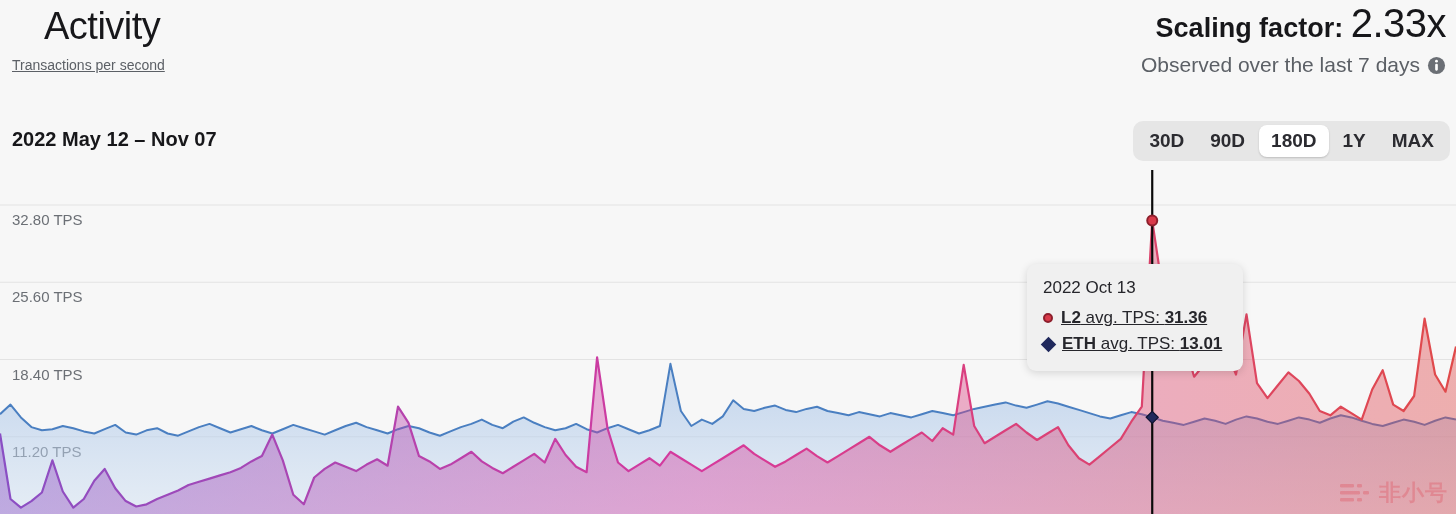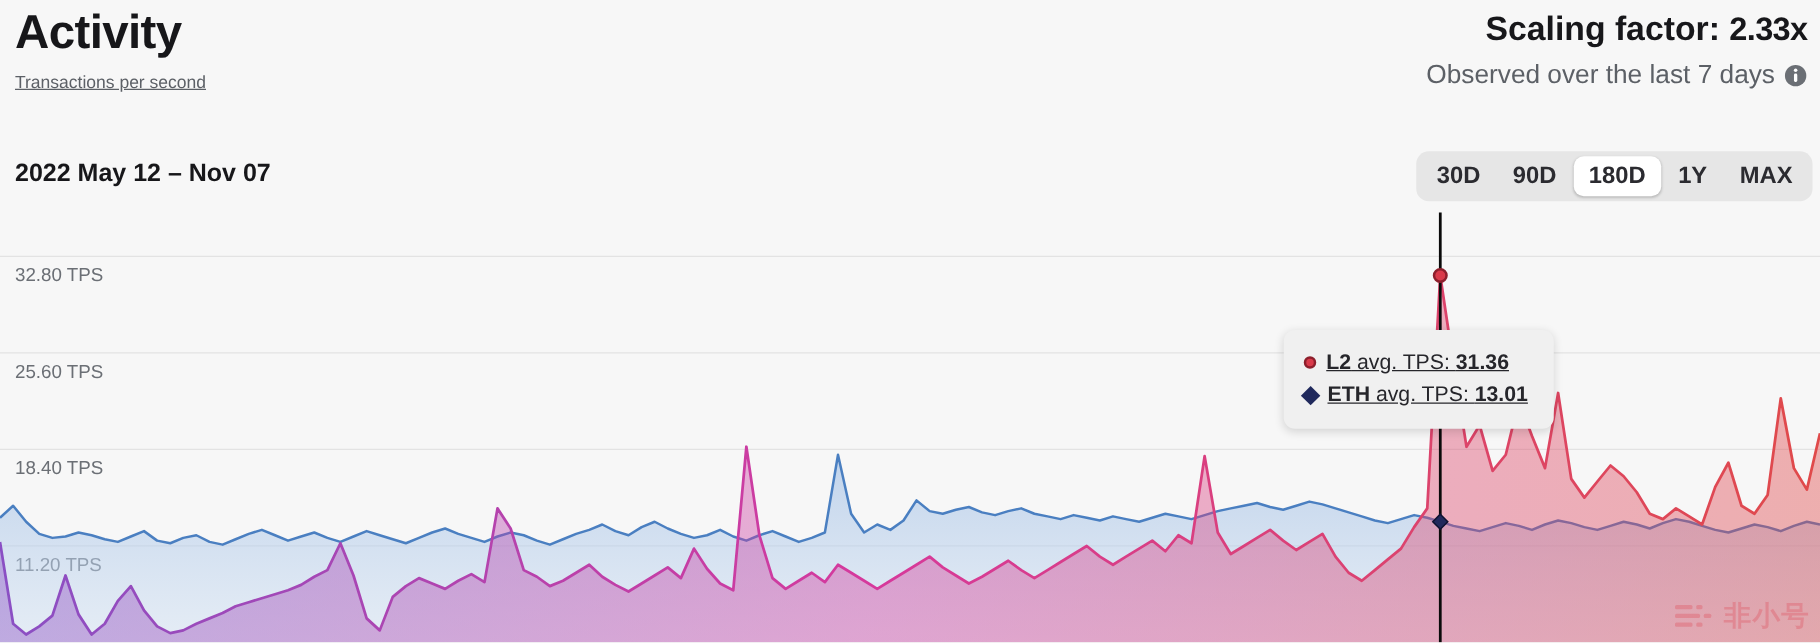--- a/index.html
+++ b/index.html
@@ -7,26 +7,26 @@
     width: 1456px; height: 514px;
     background: #f7f7f7;
     font-family: "Liberation Sans", sans-serif;
     overflow: hidden;
   }
   #app { position: relative; width: 1456px; height: 514px; background: #f7f7f7; }
 
   
   .hdr { position: absolute; left: 0; top: 0; width: 1456px; height: 110px; }
   .hdr-left { position: absolute; left: 12px; top: 4px; }
-  .title { font-size: 38px; font-weight: bold; color: #17171a; letter-spacing: -0.5px; line-height: 44px; }
+  .title { font-size: 38px; font-weight: normal; color: #17171a; letter-spacing: -0.5px; line-height: 44px; margin-left: 32px; }
   .subtitle { font-size: 14px; color: #5c6066; margin-top: 7px; line-height: 20px; text-decoration: underline; }
 
   .hdr-right { position: absolute; right: 10px; top: 6px; text-align: right; }
   .scale-line { font-size: 27px; font-weight: bold; color: #17171a; line-height: 34px; white-space: nowrap; }
-  .scale-val { font-size: 26px; font-weight: bold; letter-spacing: -0.5px; }
+  .scale-val { font-size: 40px; font-weight: normal; letter-spacing: -0.5px; }
   .obs-row { display: flex; align-items: center; justify-content: flex-end; gap: 7px; margin-top: 8px; }
   .obs-text { font-size: 21px; color: #5c6066; white-space: nowrap; }
   .info-ico { width: 19px; height: 19px; display: block; }
 
   
   .sub { position: absolute; left: 0; top: 118px; width: 1456px; height: 46px; }
   .range-label { position: absolute; left: 12px; top: 10px; font-size: 20px; font-weight: bold; color: #17171a; }
   .seg { position: absolute; right: 6px; top: 3px; display: flex; align-items: center;
          background: #e6e6e6; border-radius: 10px; padding: 4px; gap: 2px; justify-content: center; }
   .seg-btn { font-size: 19px; font-weight: bold; color: #2b2b30; padding: 4px 12px;
@@ -124,20 +124,21 @@
         <path d="M0.0 244.2 L10.5 234.6 L20.9 247.4 L31.4 257.1 L41.9 260.3 L52.4 259.2 L62.8 256.0 L73.3 258.2 L83.8 261.4 L94.3 263.5 L104.7 259.2 L115.2 254.9 L125.7 262.5 L136.2 264.6 L146.6 260.3 L157.1 258.2 L167.6 263.5 L178.1 265.7 L188.5 261.4 L199.0 257.1 L209.5 253.9 L220.0 258.2 L230.4 262.5 L240.9 259.2 L251.4 256.0 L261.9 260.3 L272.3 263.5 L282.8 259.2 L293.3 254.9 L303.8 258.2 L314.2 261.4 L324.7 264.6 L335.2 260.3 L345.7 256.0 L356.1 252.8 L366.6 257.1 L377.1 260.3 L387.6 263.5 L398.0 259.2 L408.5 256.0 L419.0 258.2 L429.5 262.5 L439.9 265.7 L450.4 261.4 L460.9 257.1 L471.4 253.9 L481.8 249.6 L492.3 254.9 L502.8 258.2 L513.3 251.7 L523.7 247.4 L534.2 252.8 L544.7 257.1 L555.2 260.3 L565.6 258.2 L576.1 253.9 L586.6 259.2 L597.1 262.5 L607.5 258.2 L618.0 254.9 L628.5 259.2 L639.0 263.5 L649.4 260.3 L659.9 256.0 L670.4 193.8 L680.9 241.0 L691.3 256.0 L701.8 249.6 L712.3 253.9 L722.8 246.4 L733.2 230.3 L743.7 238.9 L754.2 241.0 L764.7 237.8 L775.1 235.6 L785.6 239.9 L796.1 242.1 L806.6 238.9 L817.0 236.7 L827.5 241.0 L838.0 243.1 L848.5 245.3 L858.9 242.1 L869.4 244.2 L879.9 246.4 L890.4 243.1 L900.8 245.3 L911.3 247.4 L921.8 244.2 L932.3 241.0 L942.7 243.1 L953.2 245.3 L963.7 242.1 L974.2 238.9 L984.6 236.7 L995.1 234.6 L1005.6 232.4 L1016.1 235.6 L1026.5 237.8 L1037.0 234.6 L1047.5 231.3 L1058.0 233.5 L1068.4 236.7 L1078.9 239.9 L1089.4 243.1 L1099.9 246.4 L1110.3 248.5 L1120.8 245.3 L1131.3 242.1 L1141.8 244.2 L1152.2 247.3 L1162.7 250.7 L1173.2 252.8 L1183.7 254.9 L1194.1 251.7 L1204.6 248.5 L1215.1 250.7 L1225.6 253.9 L1236.0 249.6 L1246.5 246.4 L1257.0 248.5 L1267.5 251.7 L1277.9 253.9 L1288.4 250.7 L1298.9 247.4 L1309.4 249.6 L1319.8 252.8 L1330.3 248.5 L1340.8 245.3 L1351.3 247.4 L1361.7 250.7 L1372.2 253.9 L1382.7 256.0 L1393.2 252.8 L1403.6 249.6 L1414.1 251.7 L1424.6 254.9 L1435.1 250.7 L1445.5 247.4 L1456.0 249.6" fill="none" stroke="#4a7fc1" stroke-width="2" stroke-linejoin="round"></path>
         <path d="M0.0 263.5 L10.5 329.0 L20.9 337.6 L31.4 331.1 L41.9 322.5 L52.4 290.4 L62.8 321.5 L73.3 337.6 L83.8 329.0 L94.3 310.7 L104.7 298.9 L115.2 318.3 L125.7 331.1 L136.2 336.5 L146.6 334.3 L157.1 329.0 L167.6 324.7 L178.1 320.4 L188.5 315.0 L199.0 311.8 L209.5 308.6 L220.0 305.4 L230.4 302.2 L240.9 297.9 L251.4 291.4 L261.9 286.1 L272.3 264.6 L282.8 290.4 L293.3 324.7 L303.8 334.3 L314.2 307.5 L324.7 298.9 L335.2 292.5 L345.7 296.8 L356.1 301.1 L366.6 294.6 L377.1 289.3 L387.6 295.7 L398.0 236.7 L408.5 252.8 L419.0 286.1 L429.5 291.4 L439.9 298.9 L450.4 294.6 L460.9 288.2 L471.4 281.8 L481.8 291.4 L492.3 297.9 L502.8 303.2 L513.3 296.8 L523.7 290.4 L534.2 283.9 L544.7 292.5 L555.2 268.9 L565.6 285.0 L576.1 296.8 L586.6 302.2 L597.1 187.4 L607.5 258.2 L618.0 292.5 L628.5 301.1 L639.0 294.6 L649.4 288.2 L659.9 295.7 L670.4 281.8 L680.9 288.2 L691.3 294.6 L701.8 301.1 L712.3 294.6 L722.8 288.2 L733.2 281.8 L743.7 275.3 L754.2 283.9 L764.7 290.4 L775.1 296.8 L785.6 291.4 L796.1 285.0 L806.6 278.6 L817.0 286.1 L827.5 292.5 L838.0 286.1 L848.5 279.6 L858.9 273.2 L869.4 266.8 L879.9 275.3 L890.4 281.8 L900.8 275.3 L911.3 268.9 L921.8 262.5 L932.3 271.0 L942.7 258.2 L953.2 264.6 L963.7 194.9 L974.2 256.0 L984.6 273.2 L995.1 266.8 L1005.6 260.3 L1016.1 253.9 L1026.5 262.5 L1037.0 270.0 L1047.5 263.5 L1058.0 257.1 L1068.4 275.3 L1078.9 288.2 L1089.4 294.6 L1099.9 286.1 L1110.3 277.5 L1120.8 268.9 L1131.3 251.7 L1141.8 236.7 L1152.2 50.4 L1162.7 120.8 L1173.2 187.4 L1183.7 170.2 L1194.1 206.7 L1204.6 193.8 L1215.1 150.9 L1225.6 178.8 L1236.0 204.5 L1246.5 144.4 L1257.0 213.1 L1267.5 228.1 L1277.9 215.2 L1288.4 202.4 L1298.9 211.0 L1309.4 223.8 L1319.8 241.0 L1330.3 245.3 L1340.8 236.7 L1351.3 243.1 L1361.7 249.6 L1372.2 219.5 L1382.7 200.2 L1393.2 234.6 L1403.6 241.0 L1414.1 226.0 L1424.6 148.7 L1435.1 204.5 L1445.5 221.7 L1456.0 176.6 L1456 344 L0 344 Z" fill="url(#l2Fill)"></path>
         <path d="M0.0 263.5 L10.5 329.0 L20.9 337.6 L31.4 331.1 L41.9 322.5 L52.4 290.4 L62.8 321.5 L73.3 337.6 L83.8 329.0 L94.3 310.7 L104.7 298.9 L115.2 318.3 L125.7 331.1 L136.2 336.5 L146.6 334.3 L157.1 329.0 L167.6 324.7 L178.1 320.4 L188.5 315.0 L199.0 311.8 L209.5 308.6 L220.0 305.4 L230.4 302.2 L240.9 297.9 L251.4 291.4 L261.9 286.1 L272.3 264.6 L282.8 290.4 L293.3 324.7 L303.8 334.3 L314.2 307.5 L324.7 298.9 L335.2 292.5 L345.7 296.8 L356.1 301.1 L366.6 294.6 L377.1 289.3 L387.6 295.7 L398.0 236.7 L408.5 252.8 L419.0 286.1 L429.5 291.4 L439.9 298.9 L450.4 294.6 L460.9 288.2 L471.4 281.8 L481.8 291.4 L492.3 297.9 L502.8 303.2 L513.3 296.8 L523.7 290.4 L534.2 283.9 L544.7 292.5 L555.2 268.9 L565.6 285.0 L576.1 296.8 L586.6 302.2 L597.1 187.4 L607.5 258.2 L618.0 292.5 L628.5 301.1 L639.0 294.6 L649.4 288.2 L659.9 295.7 L670.4 281.8 L680.9 288.2 L691.3 294.6 L701.8 301.1 L712.3 294.6 L722.8 288.2 L733.2 281.8 L743.7 275.3 L754.2 283.9 L764.7 290.4 L775.1 296.8 L785.6 291.4 L796.1 285.0 L806.6 278.6 L817.0 286.1 L827.5 292.5 L838.0 286.1 L848.5 279.6 L858.9 273.2 L869.4 266.8 L879.9 275.3 L890.4 281.8 L900.8 275.3 L911.3 268.9 L921.8 262.5 L932.3 271.0 L942.7 258.2 L953.2 264.6 L963.7 194.9 L974.2 256.0 L984.6 273.2 L995.1 266.8 L1005.6 260.3 L1016.1 253.9 L1026.5 262.5 L1037.0 270.0 L1047.5 263.5 L1058.0 257.1 L1068.4 275.3 L1078.9 288.2 L1089.4 294.6 L1099.9 286.1 L1110.3 277.5 L1120.8 268.9 L1131.3 251.7 L1141.8 236.7 L1152.2 50.4 L1162.7 120.8 L1173.2 187.4 L1183.7 170.2 L1194.1 206.7 L1204.6 193.8 L1215.1 150.9 L1225.6 178.8 L1236.0 204.5 L1246.5 144.4 L1257.0 213.1 L1267.5 228.1 L1277.9 215.2 L1288.4 202.4 L1298.9 211.0 L1309.4 223.8 L1319.8 241.0 L1330.3 245.3 L1340.8 236.7 L1351.3 243.1 L1361.7 249.6 L1372.2 219.5 L1382.7 200.2 L1393.2 234.6 L1403.6 241.0 L1414.1 226.0 L1424.6 148.7 L1435.1 204.5 L1445.5 221.7 L1456.0 176.6" fill="none" stroke="url(#l2Stroke)" stroke-width="2.2" stroke-linejoin="round"></path>
         <line x1="1152.230215827338" y1="-34" x2="1152.230215827338" y2="344" stroke="#0a0a0a" stroke-width="2.2"></line>
         <circle cx="1152.230215827338" cy="50.449999999999974" r="5" fill="#d93a4a" stroke="#8d1f2c" stroke-width="2"></circle>
         <polygon points="1152.230215827338,241.33020833333336 1158.230215827338,247.33020833333336 1152.230215827338,253.33020833333336 1146.230215827338,247.33020833333336" fill="#20295c" stroke="#0d1230" stroke-width="1.2"></polygon>
       </svg>
   </div>
 
   <div class="tip">
+    <div class="tip-date">2022 Oct 13</div>
     <div class="tip-row">
       <span class="mk-circle"></span>
       <span><b>L2</b><span> avg. TPS: </span><b>31.36</b></span>
     </div>
     <div class="tip-row">
       <span class="mk-diamond"></span>
       <span><b>ETH</b><span> avg. TPS: </span><b>13.01</b></span>
     </div>
   </div>
 

